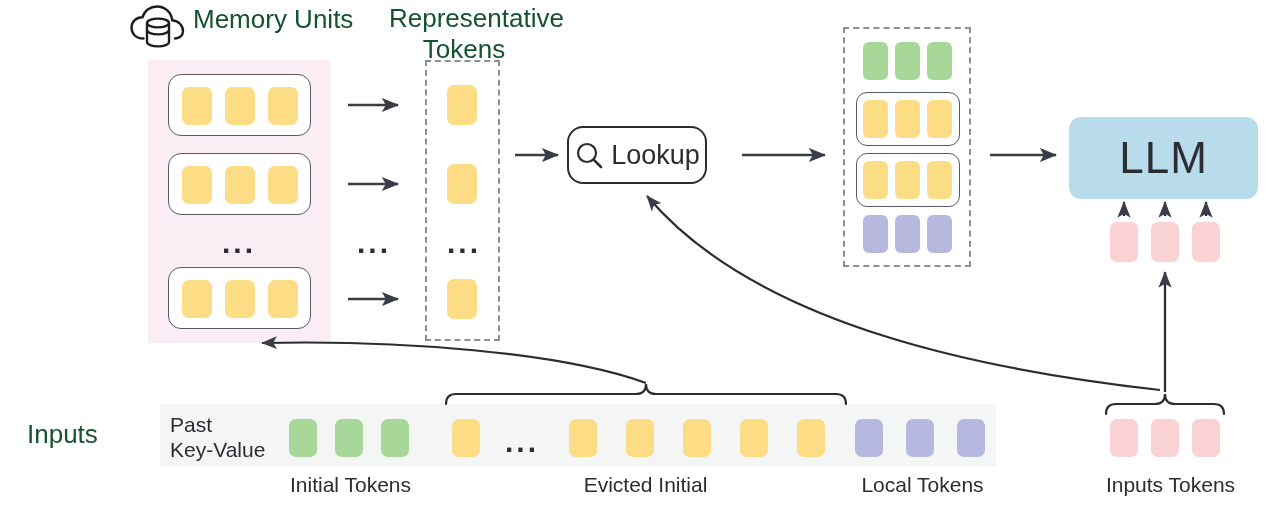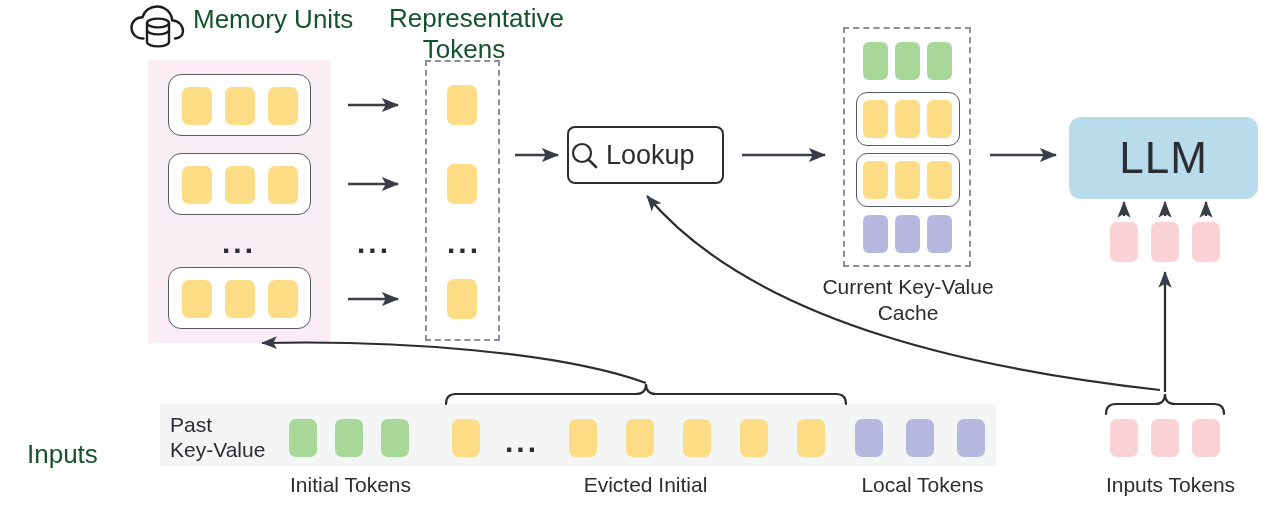--- a/index.html
+++ b/index.html
@@ -15,23 +15,23 @@
             border:1.4px solid #565b66;border-radius:13px;box-sizing:border-box;}
   .mu-tok{position:absolute;width:30px;height:38px;background:#fcdd86;border-radius:7px;top:12px;}
   .mu-tok.a{left:13px}.mu-tok.b{left:56px}.mu-tok.c{left:99px}
   
   #rep-box{left:425px;top:60px;width:75px;height:281px;border:2px dashed #8a8f99;
            box-sizing:border-box;background:transparent;}
   .rep-tok{position:absolute;left:447px;width:30px;height:40px;background:#fcdd86;border-radius:7px;}
   
   .dots{position:absolute;font-size:30px;letter-spacing:3px;color:#2b2d33;line-height:10px;font-weight:700;}
   
-  #lookup{left:567px;top:126px;width:157px;height:58px;border:2.2px solid #2b2d33;
-          border-radius:8px;box-sizing:border-box;background:#fff;
-          display:flex;align-items:center;justify-content:flex-start;gap:7px;}
+  #lookup{left:567px;top:126px;width:140px;height:58px;border:2.2px solid #2b2d33;
+          border-radius:16px;box-sizing:border-box;background:#fff;
+          display:flex;align-items:center;justify-content:center;gap:7px;}
   #lookup .ltext{font-size:27px;color:#2b2d33;}
   
   #kv-box{left:843px;top:27px;width:128px;height:240px;border:2px dashed #8a8f99;box-sizing:border-box;}
   .kv-row{position:absolute;left:863px;width:89px;height:40px;}
   .kv-frame{position:absolute;left:856px;width:104px;height:54px;background:#fff;
             border:1.3px solid #565b66;border-radius:11px;box-sizing:border-box;}
   .kv-tok{position:absolute;width:25px;height:38px;border-radius:6px;}
   .kv-tok.p1{left:0px}.kv-tok.p2{left:32px}.kv-tok.p3{left:64px}
   
   #llm{left:1069px;top:117px;width:189px;height:82px;background:#b9dcec;border-radius:12px;
@@ -60,21 +60,21 @@
       <path d="M40 19 L40 38" fill="none" stroke="#1c1d22" stroke-width="2.4"></path>
       <path d="M18 26 C18 28.4 22.9 30.4 29 30.4 C35.1 30.4 40 28.4 40 26" fill="none" stroke="#1c1d22" stroke-width="2.4"></path>
       <path d="M18 38 C18 40.4 22.9 42.4 29 42.4 C35.1 42.4 40 40.4 40 38" fill="none" stroke="#1c1d22" stroke-width="2.4"></path>
     </svg>
   </div>
   <div class="lbl" style="left:193px;top:4px;">Memory Units</div>
 
   <div class="lbl" style="left:389px;top:3px;width:150px;text-align:center;">Representative
 Tokens</div>
 
-  <div class="lbl" style="left:27px;top:419px;margin-top:20px;">Inputs</div>
+  <div class="lbl" style="left:27px;top:419px;">Inputs</div>
 
   <div class="abs" id="cm-panel"></div>
 
   <div class="mem-unit" style="top:74px;">
     <span class="mu-tok a"></span>
     <span class="mu-tok b"></span>
     <span class="mu-tok c"></span>
   </div>
   <div class="mem-unit" style="top:153px;">
     <span class="mu-tok a"></span>
@@ -121,22 +121,20 @@
   <div class="kv-row" style="top:161px;">
     <span class="kv-tok p1" style="background:#fcdd86;"></span>
     <span class="kv-tok p2" style="background:#fcdd86;"></span>
     <span class="kv-tok p3" style="background:#fcdd86;"></span>
   </div>
   <div class="kv-row" style="top:215px;">
     <span class="kv-tok p1" style="background:#b7b8df;"></span>
     <span class="kv-tok p2" style="background:#b7b8df;"></span>
     <span class="kv-tok p3" style="background:#b7b8df;"></span>
   </div>
-  <div class="caption" style="left:820px;top:274px;width:176px;white-space:pre-line;">Current Key-Value
-Cache</div>
 
   <div class="abs" id="llm">
     <span class="t">LLM</span>
   </div>
   <span class="cur-tok" style="left:1110px;"></span>
   <span class="cur-tok" style="left:1151px;"></span>
   <span class="cur-tok" style="left:1192px;"></span>
 
   <div class="abs" id="inputs-strip"></div>
   <div id="pkv-label" class="abs" style="white-space:pre-line;">Past

